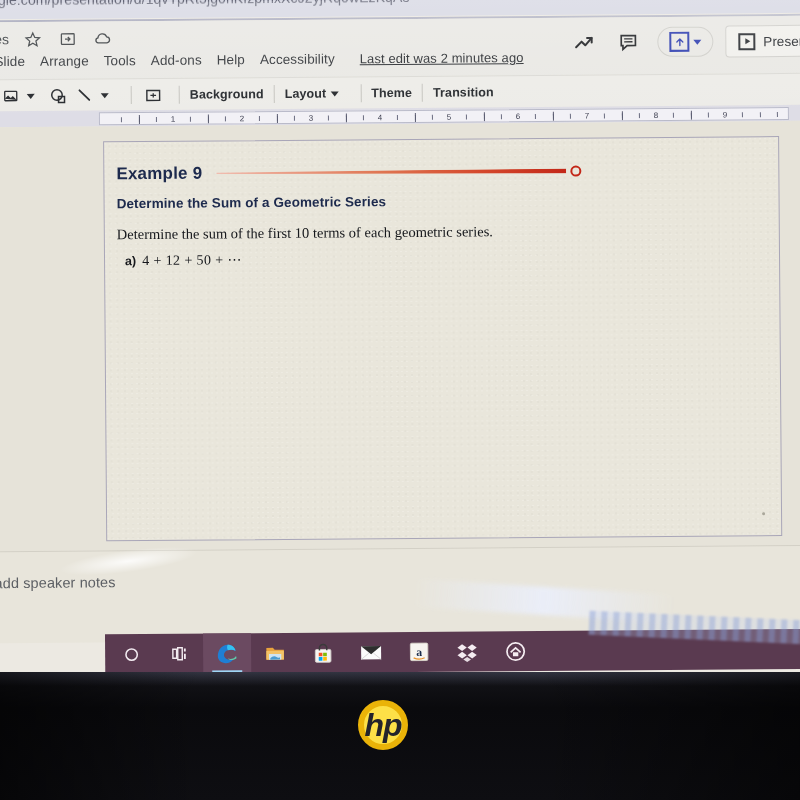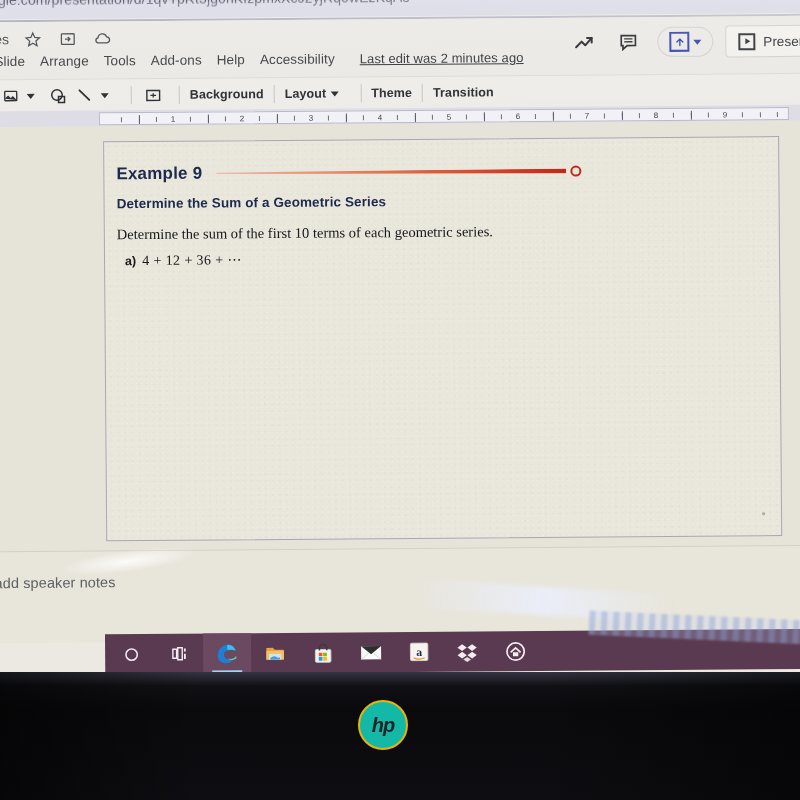--- a/index.html
+++ b/index.html
@@ -266,25 +266,25 @@
   #bezel {
     position:absolute; left:0; top:672px; width:800px; height:128px;
     background:linear-gradient(to bottom,#15151a 0%,#0a0a0d 28%,#0e0e12 100%);
   }
   .bezelgloss {
     position:absolute; left:0; top:0; width:800px; height:14px;
     background:linear-gradient(to bottom, rgba(60,62,78,.75), rgba(10,10,14,0));
   }
   .hp {
     position:absolute; left:358px; top:700px; width:50px; height:50px;
-    border-radius:50%; border:2px solid #eab308;
+    border-radius:50%; border:6px solid #eab308;
     display:flex; align-items:center; justify-content:center;
     color:#23232b; font-family:"Liberation Sans",sans-serif;
-    font-size:20px; font-weight:700; font-style:italic; letter-spacing:-1px;
-    background:#14b8a6;
+    font-size:32px; font-weight:700; font-style:italic; letter-spacing:-1px;
+    background:#fde047;
   }
   .dimleft  { position:absolute; left:0; top:672px; width:200px; height:128px;
               background:linear-gradient(to right, rgba(0,0,0,.55), rgba(0,0,0,0)); pointer-events:none; }
   .dimright { position:absolute; right:0; top:672px; width:260px; height:128px;
               background:linear-gradient(to left, rgba(0,0,0,.5), rgba(0,0,0,0)); pointer-events:none; }
   .blackstrip { position:absolute; left:0; top:672px; width:812px; height:16px; background:#080809; }
 </style>
 </head>
 <body>
 
@@ -455,21 +455,21 @@
         <span class="extitle">Example 9</span>
         <span class="gradbarwrap">
           <span class="gradbar"></span>
           <span class="gradcirc"></span>
         </span>
       </div>
 
       <div class="subtitle">Determine the Sum of a Geometric Series</div>
       <div class="bodytext">Determine the sum of the first 10 terms of each geometric series.</div>
       <div class="itema">
-        <b>a)</b><span class="mathexpr">4 + 12 + 36 + ⋯</span>
+        <b>a)</b><span class="mathexpr">4 + 12 + 50 + ⋯</span>
       </div>
 
       <div class="speck"></div>
     </div>
 
     <div class="notes">add speaker notes</div>
 
     <div class="taskbar" id="taskbar">
         <div class="tbitem" style="left: 2px;">
           <svg width="17" height="17" viewBox="0 0 24 24" fill="none" stroke="#f2eaf0" stroke-width="2.2">

